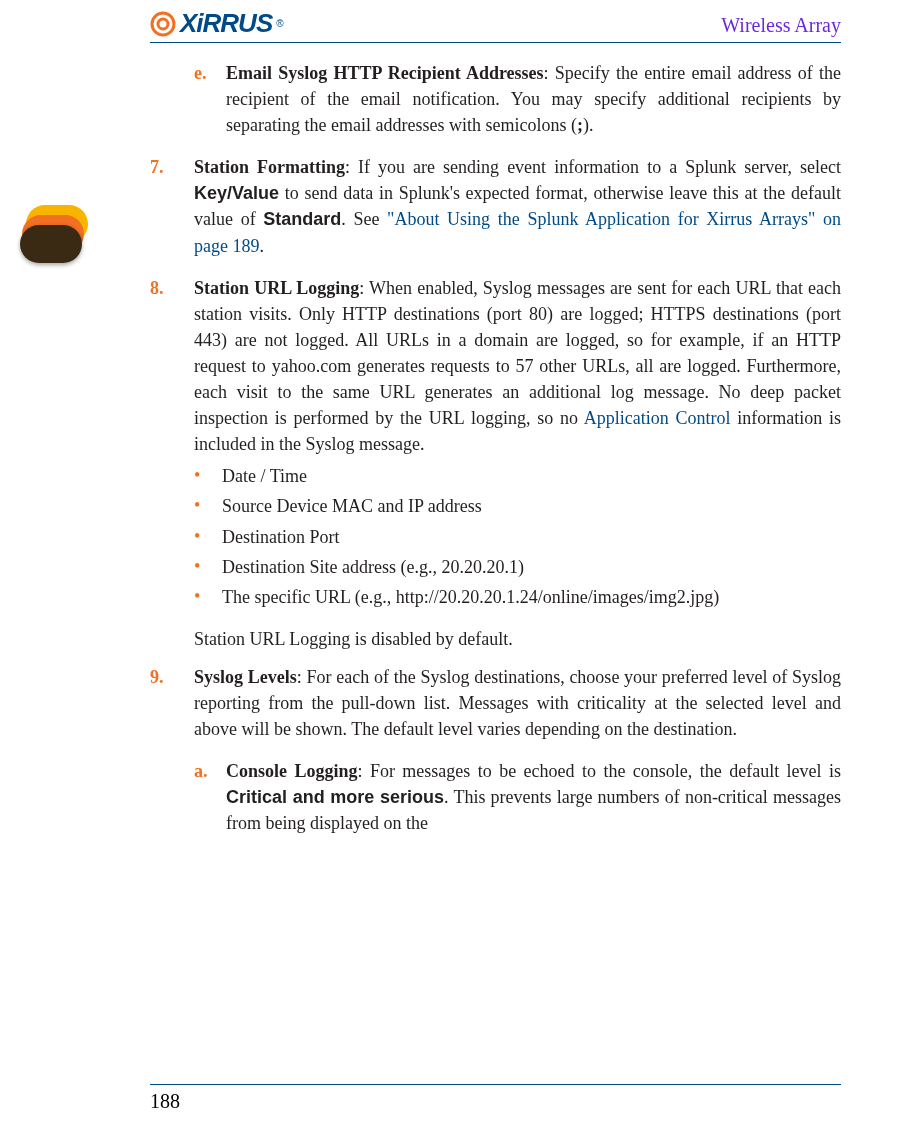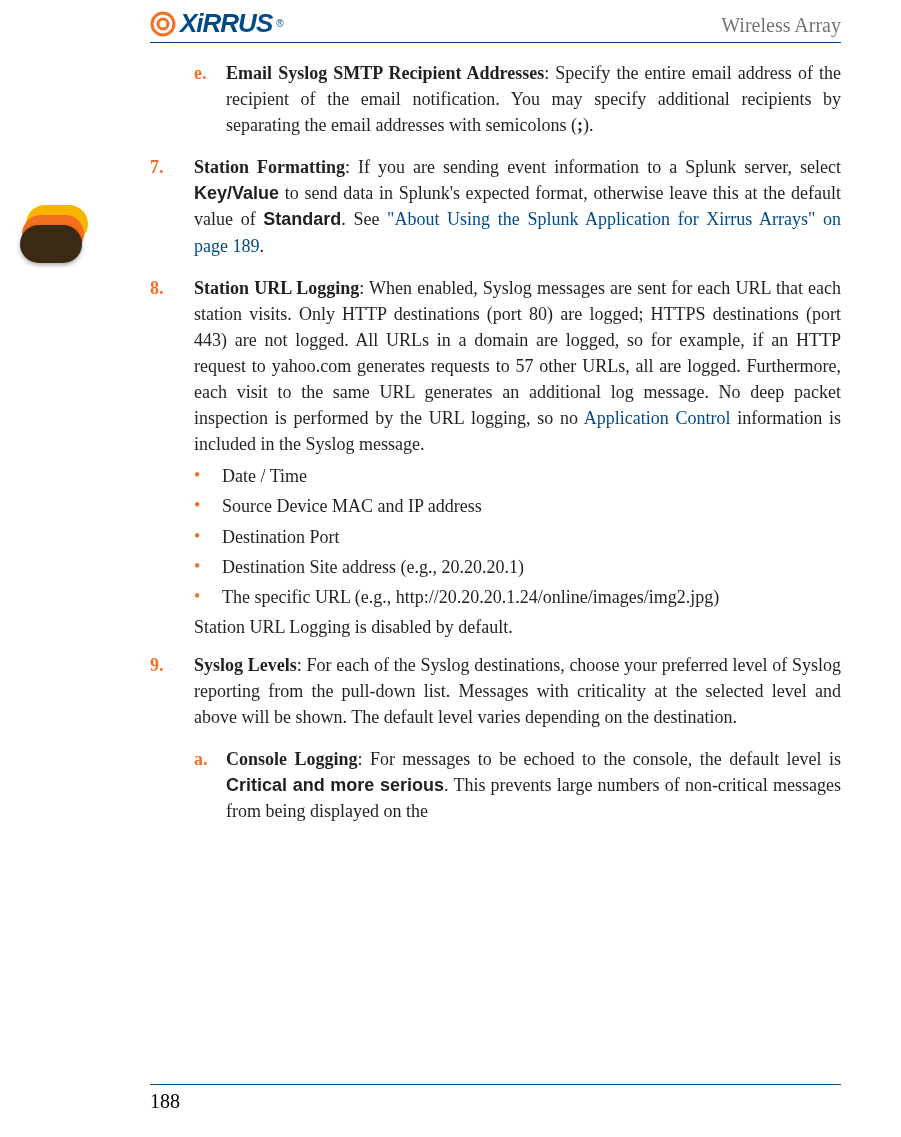--- a/index.html
+++ b/index.html
@@ -21,21 +21,21 @@
     position: absolute;
     left: 150px;
     right: 60px;
     top: 42px;
     border-top: 1px solid #004b87;
   }
   .header-title {
     position: absolute;
     right: 60px;
     top: 14px;
-    color: #737373;
+    color: #6d28d9;
     font-size: 20px;
   }
   .logo {
     position: absolute;
     left: 150px;
     top: 8px;
     display: flex;
     align-items: center;
     gap: 4px;
     font-family: Arial, Helvetica, sans-serif;
@@ -146,21 +146,21 @@
     <div class="pill yellow"></div>
     <div class="pill orange"></div>
     <div class="pill dark"></div>
   </div>
 
   <div class="content">
 
     <div class="row sub-indent">
       <div class="mkr-col2 orange">e.</div>
       <div class="p-body">
-        <span class="b">Email Syslog SMTP Recipient Addresses</span><span>: Specify the entire email address of the recipient of the email notification. You may specify additional recipients by separating the email addresses with semicolons (</span><span class="b">;</span><span>).</span>
+        <span class="b">Email Syslog HTTP Recipient Addresses</span><span>: Specify the entire email address of the recipient of the email notification. You may specify additional recipients by separating the email addresses with semicolons (</span><span class="b">;</span><span>).</span>
       </div>
     </div>
 
     <div style="height:12px"></div>
 
     <div class="row">
       <div class="mkr-col1 orange">7.</div>
       <div class="p-body">
         <span class="b">Station Formatting</span><span>: If you are sending event information to a Splunk server, select </span><span class="fb">Key/Value</span><span> to send data in Splunk's expected format, otherwise leave this at the default value of </span><span class="fb">Standard</span><span>. See </span><span class="link">"About Using the Splunk Application for Xirrus Arrays" on page 189</span><span>.</span>
       </div>
@@ -192,21 +192,21 @@
       <div class="row">
         <div class="bullet-dot">•</div>
         <div class="p-body" style="text-align:left">Destination Site address (e.g., 20.20.20.1)</div>
       </div>
       <div class="row">
         <div class="bullet-dot">•</div>
         <div class="p-body">The specific URL (e.g., http://20.20.20.1.24/online/images/img2.jpg)</div>
       </div>
     </div>
 
-    <div style="padding-left:44px; text-align:left; margin-top:4px;">Station URL Logging is disabled by default.</div>
+    <div style="padding-left:44px; text-align:left; margin-top:16px;">Station URL Logging is disabled by default.</div>
 
     <div style="height:12px"></div>
 
     <div class="row">
       <div class="mkr-col1 orange">9.</div>
       <div class="p-body">
         <span class="b">Syslog Levels</span><span>: For each of the Syslog destinations, choose your preferred level of Syslog reporting from the pull-down list. Messages with criticality at the selected level and above will be shown. The default level varies depending on the destination.</span>
       </div>
     </div>
 

